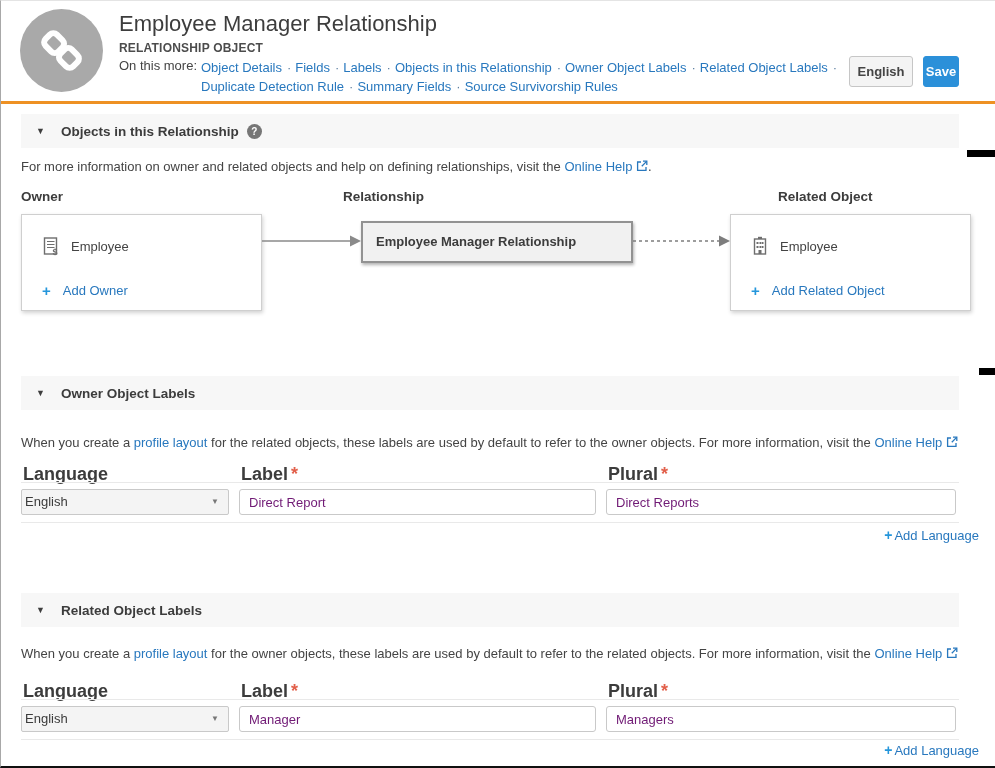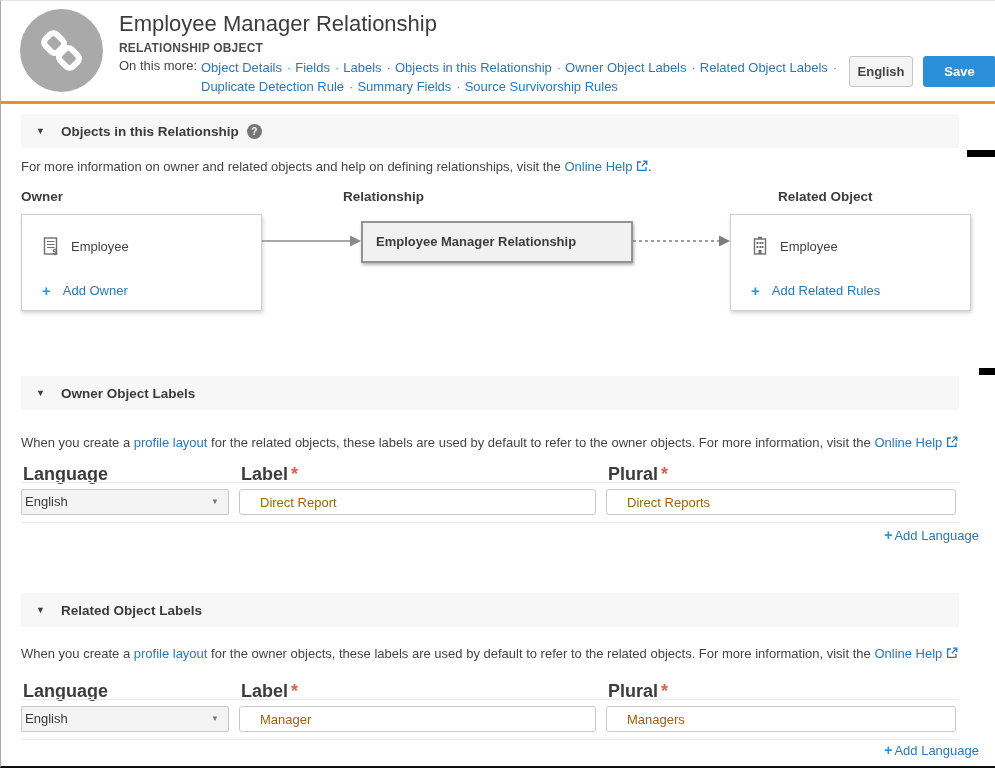--- a/index.html
+++ b/index.html
@@ -12,21 +12,21 @@
   .hdr-icon { position:absolute; left:19px; top:8px; width:83px; height:83px; }
   .page-title { position:absolute; left:118px; top:10px; font-size:22px; font-weight:400; color:#3d3d3d; }
   .subtitle { position:absolute; left:118px; top:40px; font-size:12px; font-weight:bold; color:#4c4c4c; letter-spacing:.2px;text-align:center; }
   .onpage-label { position:absolute; left:118px; top:57px; font-size:13px; color:#444; }
   .onpage-links { position:absolute; left:200px; top:57px; width:655px; font-size:13px; line-height:19px; }
   .linkwrap { white-space:nowrap; display:inline-block; margin-right:4px; }
   a.plink, .blue-link { color:#2878be; text-decoration:none; cursor:pointer; }
   .sep { color:#5d7fa0; margin-left:5px; }
   .btn { position:absolute; top:55px; height:31px; font-size:13px; font-weight:bold; border-radius:3px; cursor:pointer; font-family:"Liberation Sans", sans-serif; }
   .btn-cancel { left:848px; width:64px; background:#f4f4f4; border:1px solid #c6c6c6; color:#454545; }
-  .btn-save { left:922px; width:73px; background:#2b90d9; border:1px solid #2b90d9; color:#fff; }
+  .btn-save { left:922px; width:36px; background:#2b90d9; border:1px solid #2b90d9; color:#fff; }
   .orange-rule { position:absolute; left:0; top:100px; width:995px; height:3px; background:#ee9123; }
   
   .section-bar { position:absolute; left:20px; width:938px; height:34px; background:#f7f7f7;
     display:flex; align-items:center; padding-left:15px; cursor:pointer; }
   .caret { font-size:9px; color:#3e3e3e; width:25px; }
   .section-title { font-size:13.5px; font-weight:bold; color:#3c3c3c; }
   .help-circle { width:15px; height:15px; border-radius:50%; background:#767676; color:#fff;
     font-size:10px; font-weight:bold; text-align:center; line-height:15px; margin-left:8px; }
   .intro { position:absolute; left:20px; font-size:13px; color:#444; }
   .ext-icon { display:inline-block; vertical-align:-1px; }
@@ -47,22 +47,22 @@
   .form-labels { position:absolute; left:20px; width:938px; display:grid;
     grid-template-columns:208px 10px 357px 10px 350px; font-size:18px; font-weight:bold; color:#3c3c3c; }
   .form-labels .lab { padding-left:2px; }
   .req { color:#e2604b; margin-left:3px; }
   .fields-row { position:absolute; left:20px; width:938px; display:grid;
     grid-template-columns:208px 10px 357px 10px 350px;
     border-top:1px solid #e9e9e9; border-bottom:1px solid #e9e9e9; padding:6px 0 7px 0; }
   .select { position:relative; height:26px; background:#f4f4f4; border:1px solid #c9c9c9; border-radius:2px;
     font-size:13px; color:#3b3b3b; line-height:24px; padding-left:3px; cursor:pointer; }
   .select-caret { position:absolute; right:9px; top:0; font-size:8px; color:#777; line-height:24px; }
-  .txt-input { height:26px; border:1px solid #c9c9c9; border-radius:3px; font-size:13px; color:#a16207;
-    padding-left:20px; font-family:"Liberation Sans", sans-serif; width:100%; }
+  .txt-input { height:26px; border:1px solid #c9c9c9; border-radius:3px; font-size:13px; color:#701a75;
+    padding-left:9px; font-family:"Liberation Sans", sans-serif; width:100%; }
   .addlang-row { position:absolute; left:20px; width:958px; text-align:right; font-size:13px; cursor:pointer; }
   .addlang-row .plus { font-size:14px; margin-right:2px; }
   
   .scroll-marker { position:absolute; background:#000; }
   .mark1 { left:966px; top:149px; width:29px; height:7px; }
   .mark2 { left:978px; top:367px; width:17px; height:7px; }
 </style>
 </head>
 <body>
 
@@ -144,21 +144,21 @@
             <rect x="11" y="6" width="1.5" height="2" fill="#6e6e6e"></rect>
           <rect x="5.5" y="10" width="2" height="2" fill="#6e6e6e"></rect>
             <rect x="8.5" y="10" width="2" height="2" fill="#6e6e6e"></rect>
             <rect x="11" y="10" width="1.5" height="2" fill="#6e6e6e"></rect>
           <rect x="7.5" y="14" width="3" height="4" fill="#6e6e6e"></rect>
         </svg>
         <span>Employee</span>
       </div>
       <div class="add-row">
         <span class="plus">+</span>
-        <a class="blue-link">Add Related Rules</a>
+        <a class="blue-link">Add Related Object</a>
       </div>
     </div>
   </div>
 
   <div class="scroll-marker mark2"></div>
   <div class="section-bar" style="top:375px;">
     <span class="caret">▼</span>
     <span class="section-title">Owner Object Labels</span>
   </div>
 

